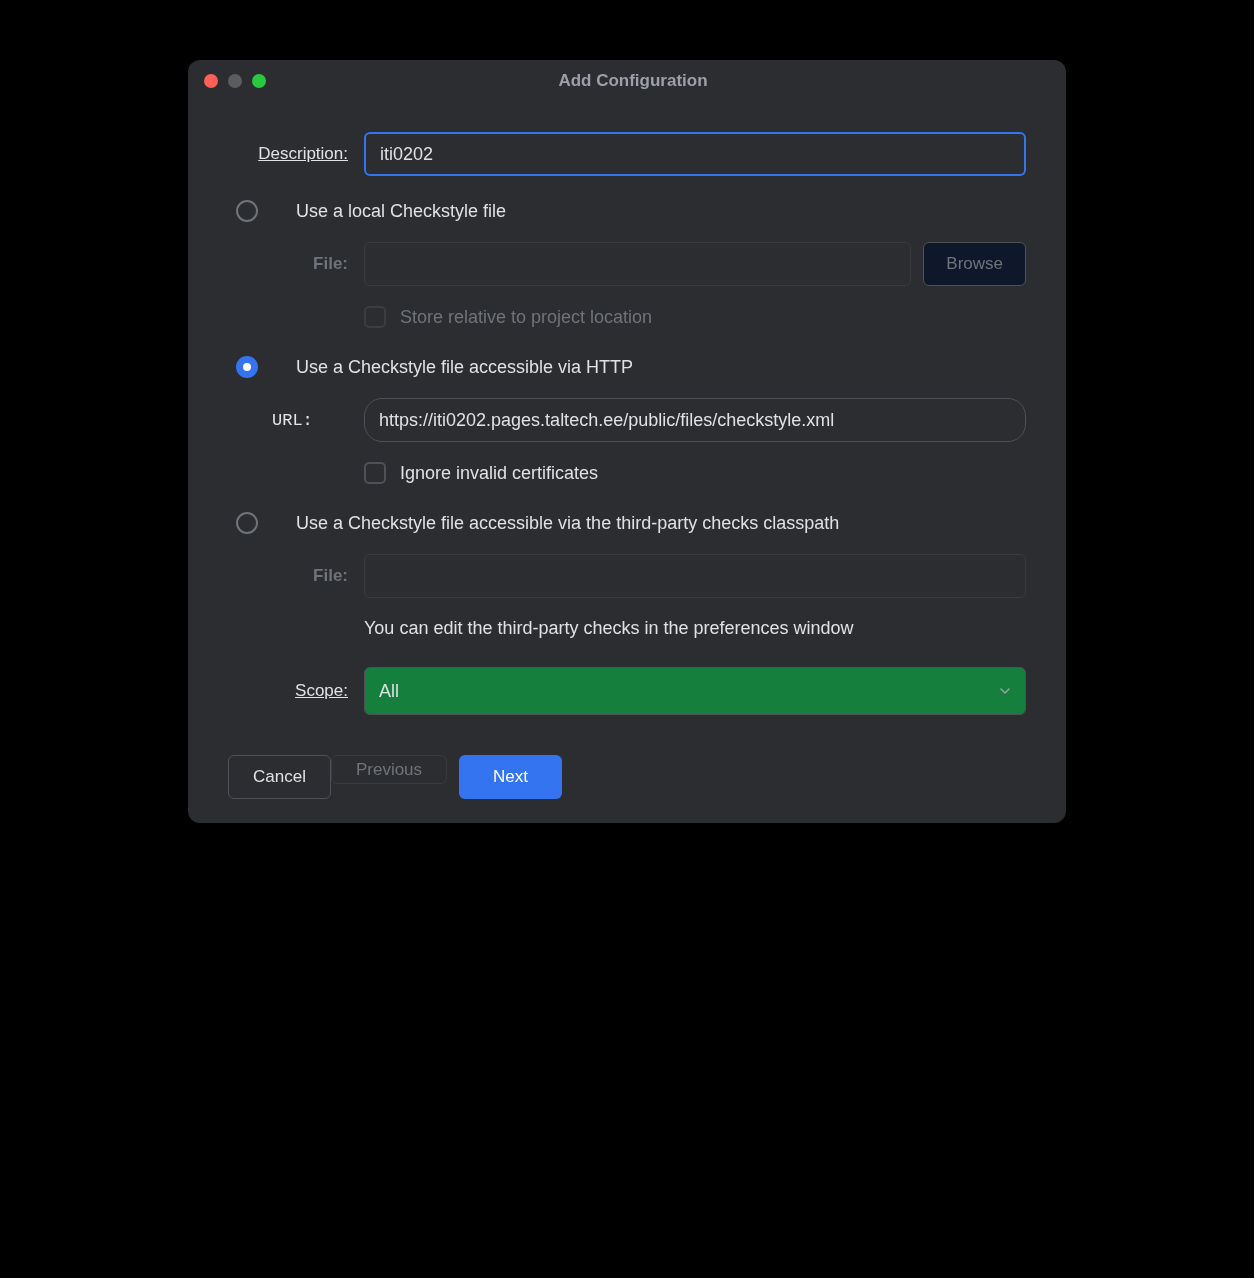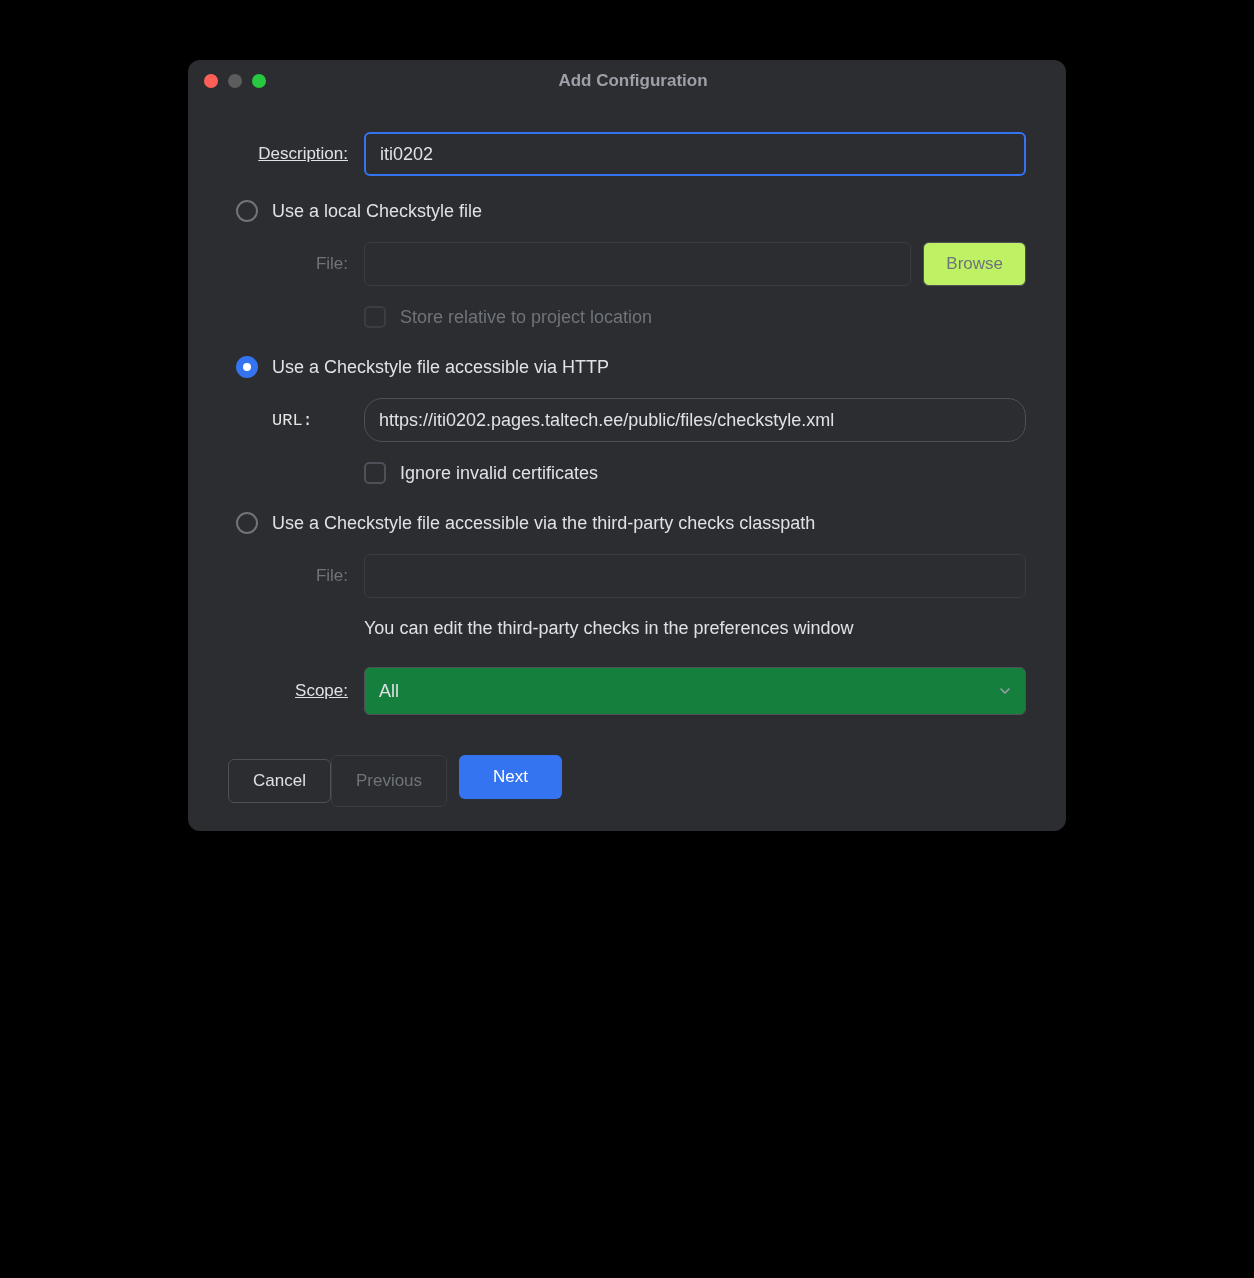--- a/index.html
+++ b/index.html
@@ -115,20 +115,21 @@
       font-size: 18px;
       padding: 0 14px;
       outline: none;
     }
     
     .radio-row {
       display: flex;
       align-items: center;
       margin-bottom: 20px;
       padding-left: 8px;
+      gap: 24px;
     }
     
     .radio {
       width: 22px;
       height: 22px;
       border-radius: 50%;
       border: 2px solid #6f737a;
       margin-right: 14px;
       display: flex;
       align-items: center;
@@ -171,27 +172,28 @@
       font-family: Liberation Mono, monospace;
     }
     
     .sub-label-disabled {
       width: 92px;
       text-align: right;
       color: #6f737a;
       font-size: 17px;
       padding-right: 16px;
       flex-shrink: 0;
+      font-weight: bold;
     }
     
     .browse-btn {
       margin-left: 12px;
       height: 44px;
       padding: 0 22px;
-      background: #bef264;
+      background: #0f172a;
       border: 1px solid #4e5157;
       border-radius: 6px;
       color: #6f737a;
       font-size: 17px;
       cursor: pointer;
     }
     
     .checkbox-row {
       display: flex;
       align-items: center;
@@ -281,21 +283,21 @@
       padding: 0 24px;
       border-radius: 6px;
       font-size: 17px;
       cursor: pointer;
       border: 1px solid #4e5157;
       background: #2b2d30;
       color: #dfe1e5;
     }
     
     .btn-disabled {
-      height: 52px;
+      height: 29px;
       padding: 0 24px;
       border-radius: 6px;
       font-size: 17px;
       border: 1px solid #393b40;
       background: #2b2d30;
       color: #6f737a;
     }
     
     .btn-primary {
       height: 44px;

